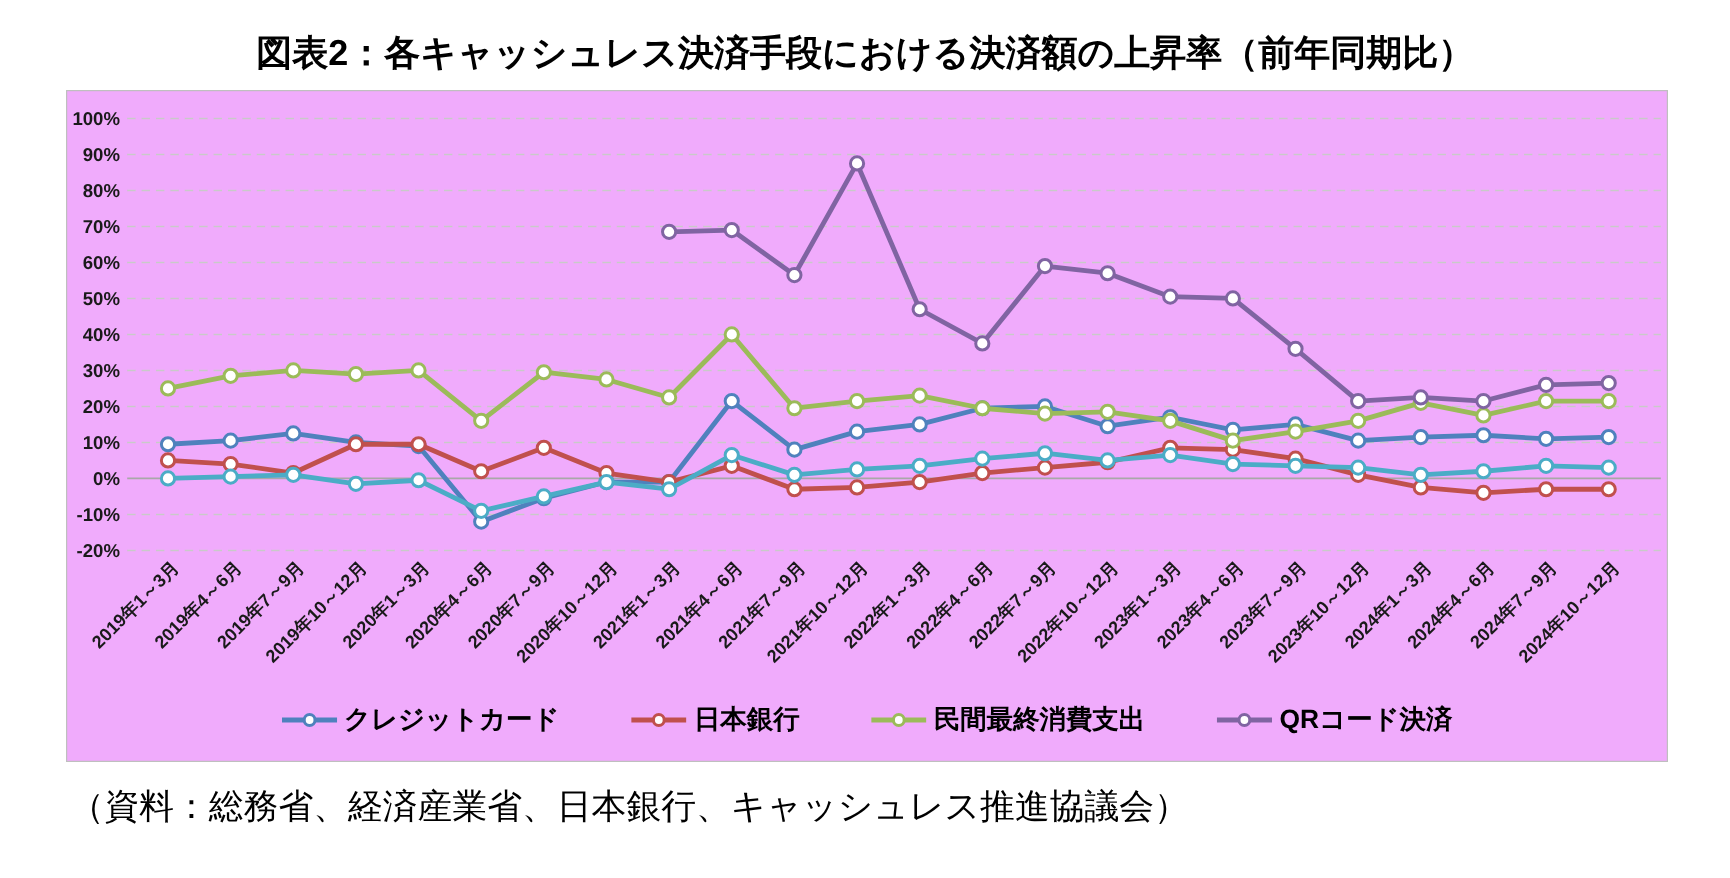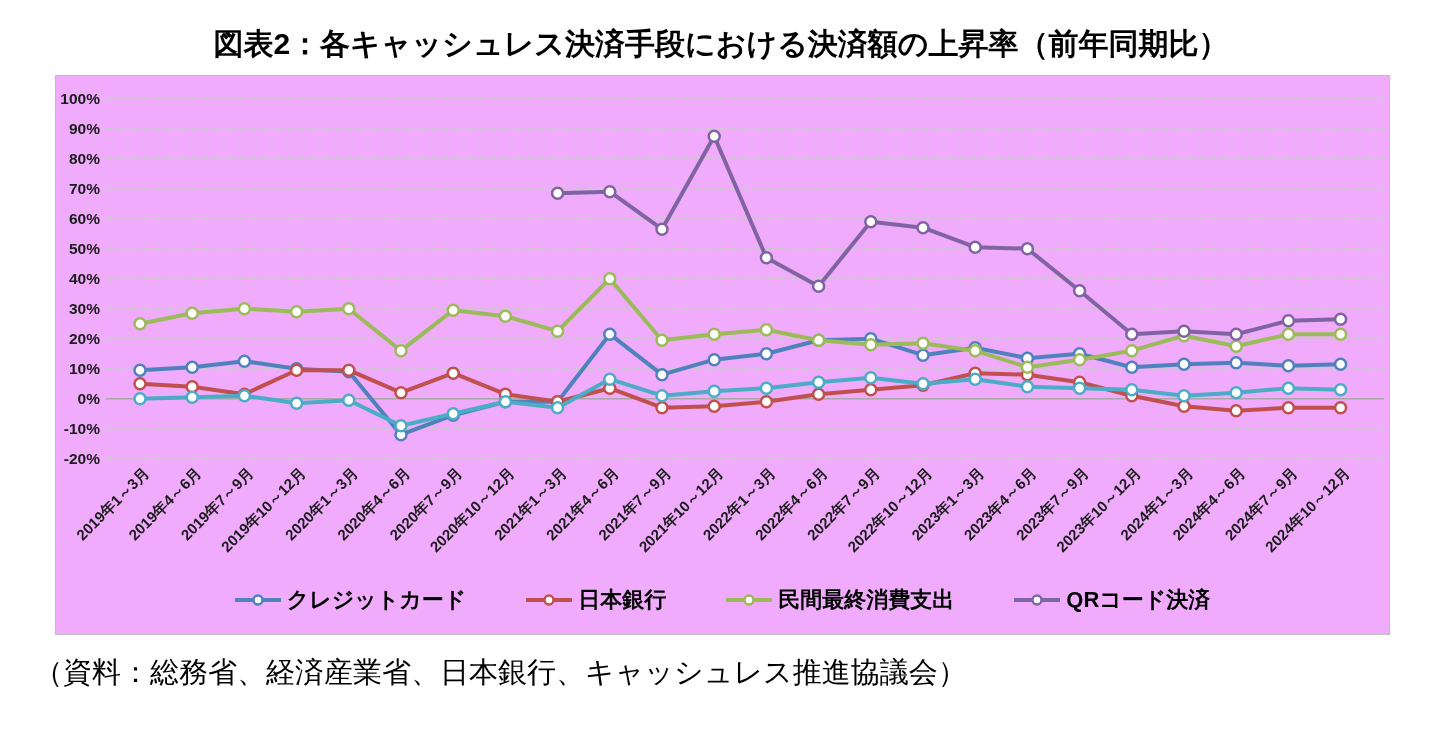--- a/index.html
+++ b/index.html
@@ -16,21 +16,21 @@
     border:1px solid #bfbfbf;background:#f0abfc;box-sizing:content-box;
   }
   .chart-svg{display:block;width:1333px;height:502px;}
   .legend{
     display:flex;flex-direction:row;justify-content:center;align-items:center;
     gap:60px;height:40px;margin-top:2px;
   }
   .legend-item{display:flex;align-items:center;gap:6px;}
   .legend-label{font-size:22px;font-weight:700;color:#000;white-space:nowrap;}
   .source-note{
-    margin:18px 0 0 34px;
+    margin:18px 0 0 58px;
     font-family:"Liberation Serif","DejaVu Serif",serif;
     font-size:29px;color:#000;
   }
 </style>
 </head>
 <body>
 
 <div class="page-title">図表2：各キャッシュレス決済手段における決済額の上昇率（前年同期比）</div>
 
 <div class="chart-box">

